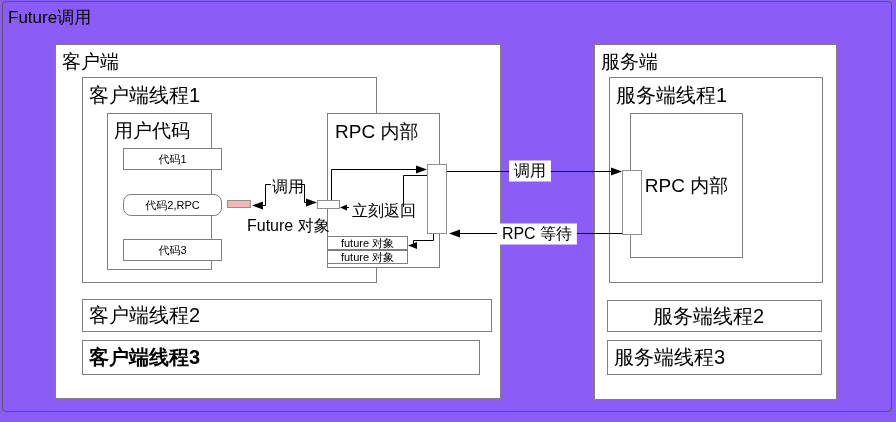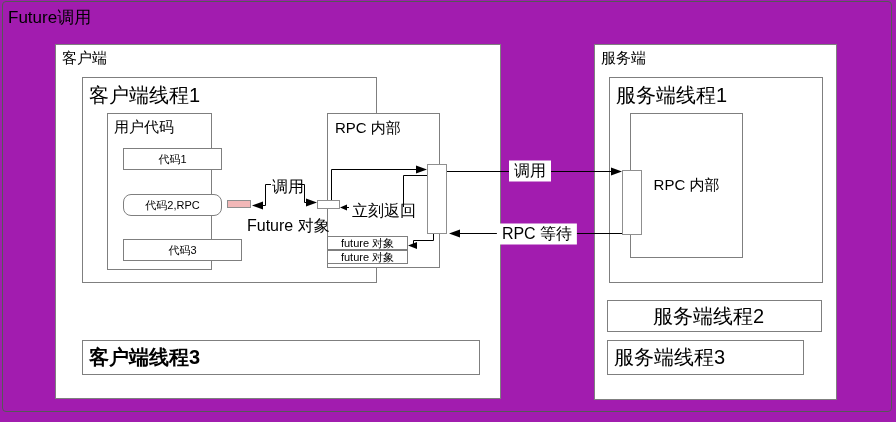--- a/index.html
+++ b/index.html
@@ -1,29 +1,29 @@
 <!DOCTYPE html>
 <html><head>
 <meta charset="utf-8">
 <style>
   html,body{margin:0;padding:0;background:#fff;}
   .canvas{
-    position:relative;width:896px;height:422px;background:#a21caf;
+    position:relative;width:896px;height:422px;background:#8b5cf6;
     font-family:"Liberation Sans",sans-serif;color:#000;overflow:hidden;
   }
   .frame{
     position:absolute;left:2px;top:1px;width:890px;height:411px;
     border:1.5px solid #575757;border-radius:4px;box-sizing:border-box;
   }
   .box{
     position:absolute;border:1px solid #7f7f7f;background:#fff;
     box-sizing:border-box;
   }
   .box-label{display:block;margin:4px 0 0 6px;white-space:nowrap;}
-  .t17{font-size:15px;}
+  .t17{font-size:19px;}
   .t16{font-size:20px;}
   .t12{font-size:16px;}
   .t11{font-size:11px;}
   .center{display:flex;align-items:center;justify-content:center;}
   .vcenter{display:flex;align-items:center;}
   .vcenter .box-label{margin:0 0 0 6px;}
   .center .box-label{margin:0;}
   .smallrect{position:absolute;border:1px solid #8f8f8f;background:#fff;box-sizing:border-box;z-index:3;}
   .pink{background:#f2b8b8;}
   .floatlbl{position:absolute;white-space:nowrap;z-index:5;}
@@ -51,55 +51,58 @@
   <div class="box" style="left:107px;top:113px;width:105px;height:157px;">
     <span class="box-label t17">用户代码</span>
   </div>
 
   <div class="box center" style="left:123px;top:148px;width:99px;height:22px;justify-content:center;">
     <span class="box-label t11">代码1</span>
   </div>
   <div class="box center" style="left:123px;top:194px;width:99px;height:22px;border-radius:8px;">
     <span class="box-label t11">代码2,RPC</span>
   </div>
-  <div class="box center" style="left:123px;top:239px;width:119px;height:22px;">
+  <div class="box center" style="left:123px;top:239px;width:99px;height:22px;">
     <span class="box-label t11">代码3</span>
   </div>
 
   <div class="box" style="left:327px;top:113px;width:113px;height:155px;">
     <span class="box-label t17" style="margin:5px 0 0 7px;">RPC 内部</span>
   </div>
 
   <div class="box center" style="left:327px;top:236px;width:81px;height:14px;">
     <span class="box-label t11">future 对象</span>
   </div>
   <div class="box center" style="left:327px;top:250px;width:81px;height:14px;">
     <span class="box-label t11">future 对象</span>
   </div>
 
+  <div class="box vcenter" style="left:82px;top:299px;width:410px;height:33px;">
+    <span class="box-label t16">客户端线程2</span>
+  </div>
   <div class="box vcenter" style="left:82px;top:340px;width:398px;height:35px;font-weight:bold;">
     <span class="box-label t16">客户端线程3</span>
   </div>
 
   <div class="box" style="left:594px;top:44px;width:243px;height:356px;">
     <span class="box-label t17">服务端</span>
   </div>
 
   <div class="box" style="left:609px;top:77px;width:214px;height:206px;">
     <span class="box-label t16">服务端线程1</span>
   </div>
 
   <div class="box center" style="left:630px;top:113px;width:113px;height:145px;">
     <span class="box-label t17">RPC 内部</span>
   </div>
 
   <div class="box vcenter" style="left:607px;top:300px;width:215px;height:32px;padding-left:39px;">
     <span class="box-label t16">服务端线程2</span>
   </div>
-  <div class="box vcenter" style="left:607px;top:340px;width:197px;height:35px;">
+  <div class="box vcenter" style="left:607px;top:340px;width:215px;height:35px;">
     <span class="box-label t16">服务端线程3</span>
   </div>
 
   <div class="smallrect pink" style="left:227px;top:200px;width:24px;height:8px;"></div>
   <div class="smallrect" style="left:317px;top:200px;width:23px;height:9px;"></div>
   <div class="smallrect" style="left:427px;top:164px;width:20px;height:70px;"></div>
   <div class="smallrect" style="left:622px;top:170px;width:20px;height:65px;"></div>
 
   <svg class="overlay" width="896" height="422">
     <g stroke="#000" stroke-width="1" fill="none">

